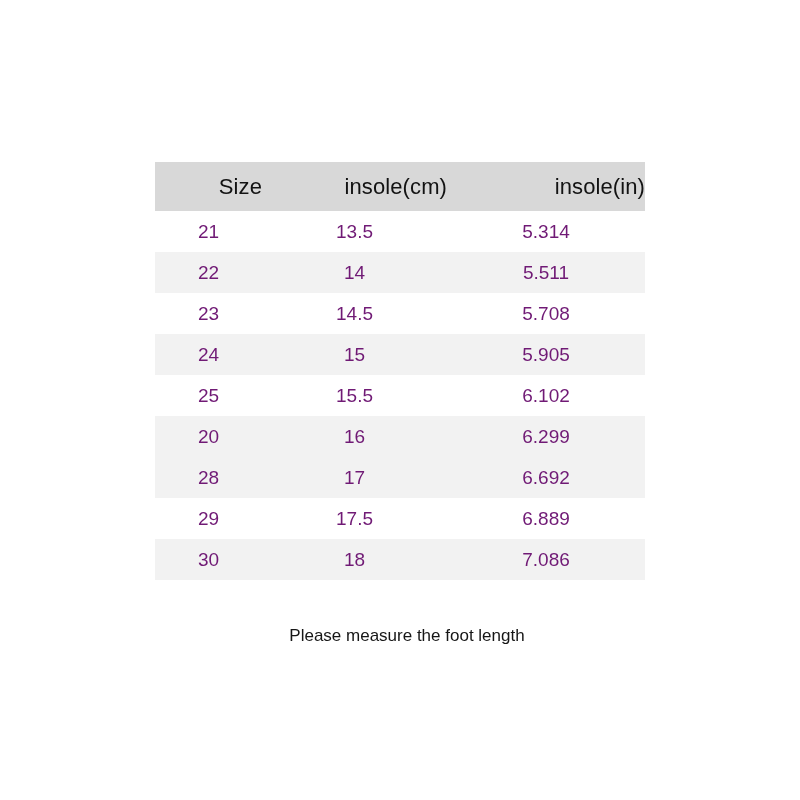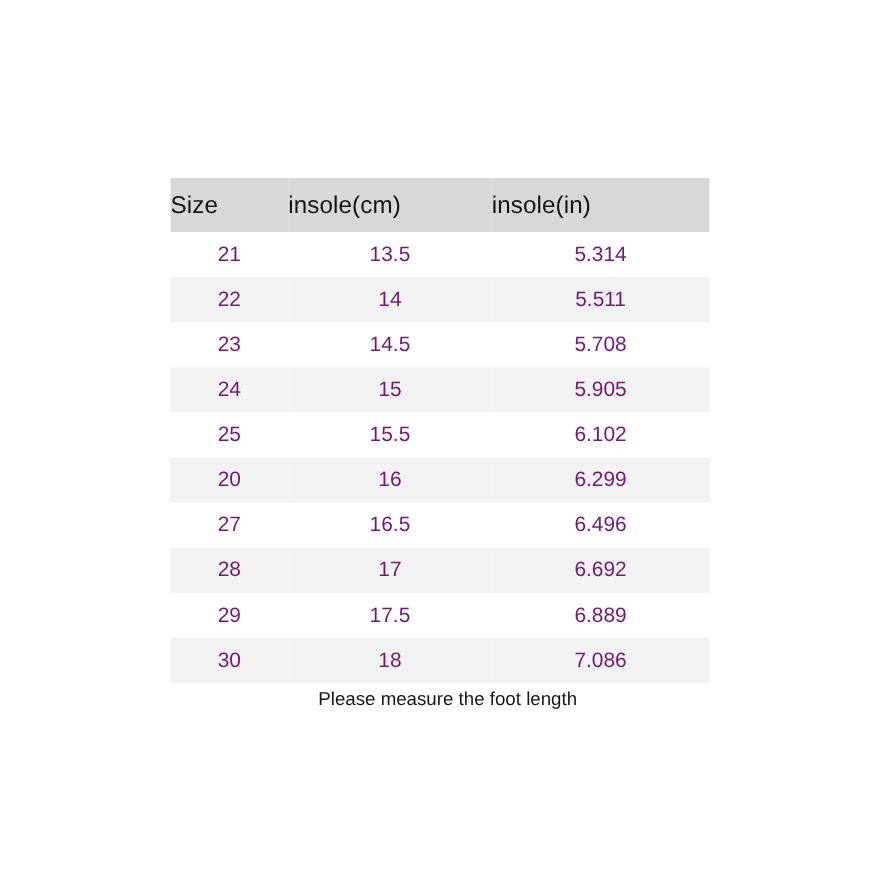--- a/index.html
+++ b/index.html
@@ -38,21 +38,21 @@
   .chart-table col.col-size   { width: 107px; }
   .chart-table col.col-cm     { width: 185px; }
   .chart-table col.col-in     { width: 198px; }
 
   .chart-table thead th {
     background: #d8d8d8;
     height: 49px;
     font-size: 22px;
     font-weight: 400;
     color: #131313;
-    text-align: left;
+    text-align: right;
     vertical-align: middle;
     padding: 0;
     border: none;
     letter-spacing: 0.1px;
   }
 
   .chart-table tbody td {
     height: 41px;
     font-size: 19px;
     font-weight: 400;
@@ -125,25 +125,20 @@
           <tr class="row-odd">
             <td>25</td>
             <td>15.5</td>
             <td>6.102</td>
           </tr>
           <tr class="row-even">
             <td>20</td>
             <td>16</td>
             <td>6.299</td>
           </tr>
-          <tr class="row-odd">
-            <td>27</td>
-            <td>16.5</td>
-            <td>6.496</td>
-          </tr>
           <tr class="row-even">
             <td>28</td>
             <td>17</td>
             <td>6.692</td>
           </tr>
           <tr class="row-odd">
             <td>29</td>
             <td>17.5</td>
             <td>6.889</td>
           </tr>

